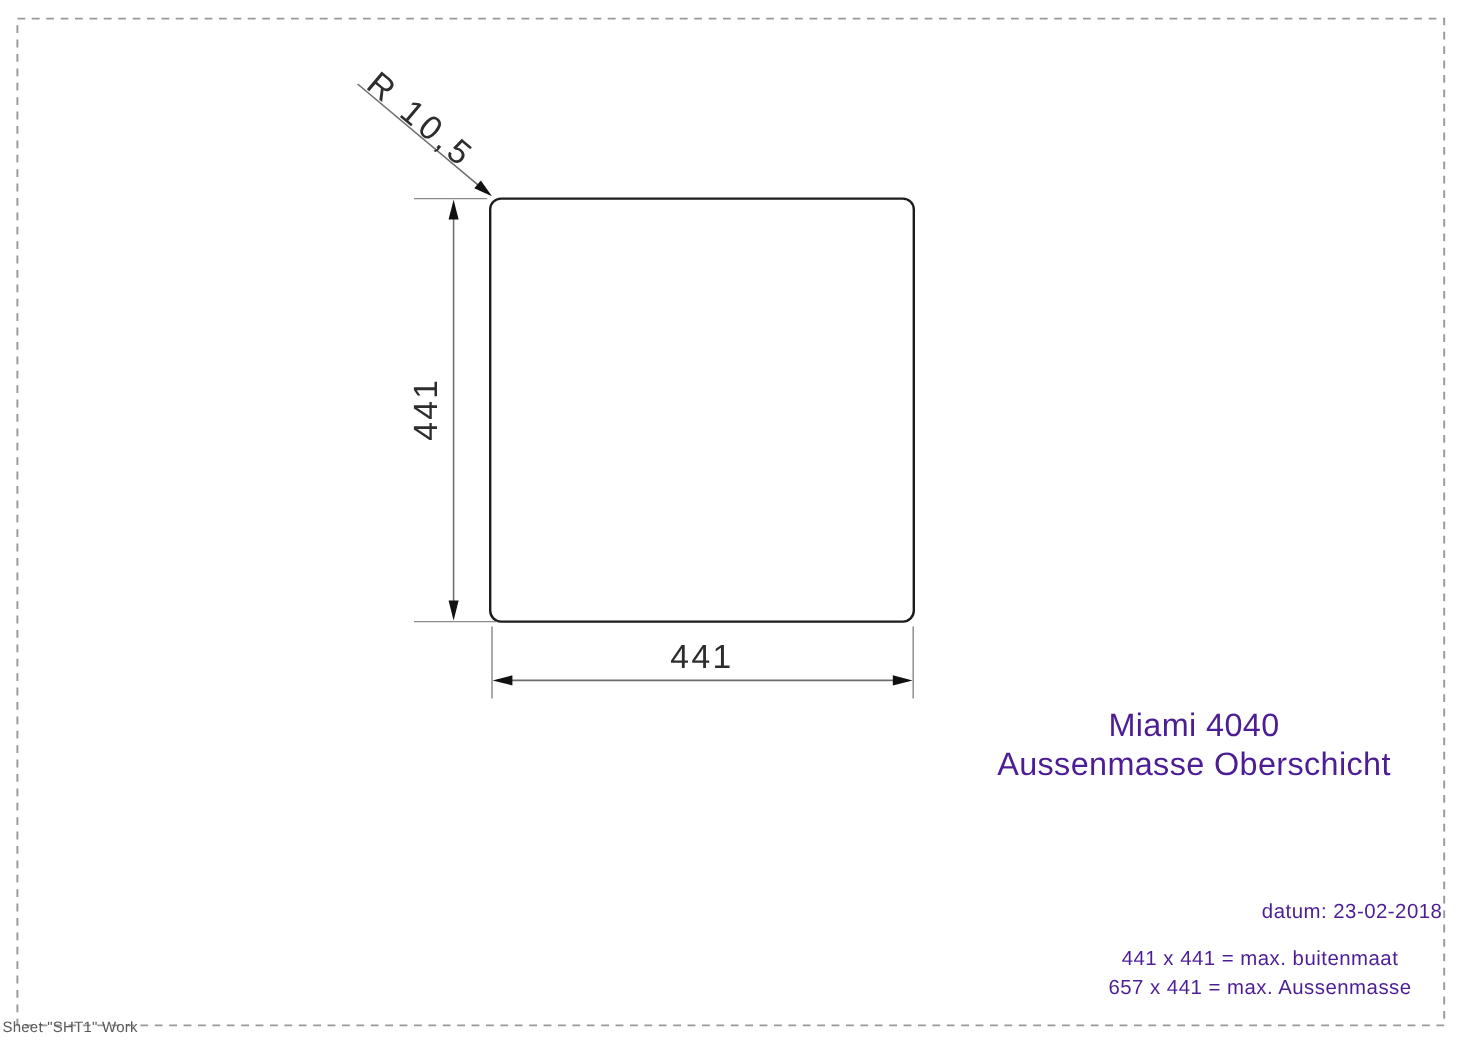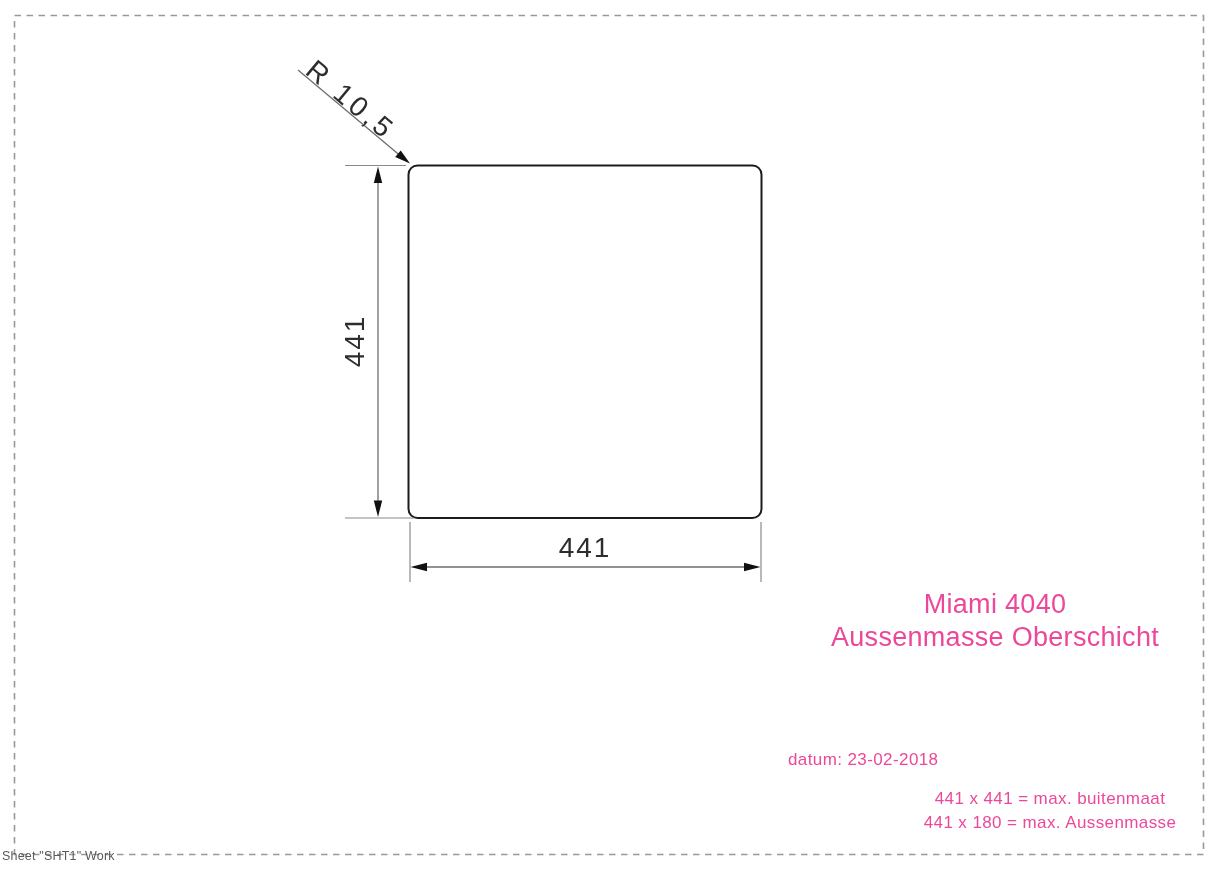--- a/index.html
+++ b/index.html
@@ -26,36 +26,36 @@
     fill: #2d2d2d;
     font-family: "Liberation Sans", "DejaVu Sans", sans-serif;
     font-size: 28px;
     letter-spacing: 2px;
   }
   .radius-text {
     letter-spacing: 4px;
   }
   .text-block {
     position: absolute;
-    color: #ec4899;
+    color: #4c1d95;
   }
   #title-block {
     left: 788px;
     top: 588px;
     width: 414px;
     text-align: center;
     font-size: 27px;
     line-height: 33px;
     letter-spacing: 0.3px;
   }
   #date-line {
     left: 788px;
     top: 750px;
     width: 414px;
-    text-align: left;
+    text-align: right;
     font-size: 17px;
     letter-spacing: 0.4px;
   }
   #measure-block {
     left: 885px;
     top: 787px;
     width: 330px;
     text-align: center;
     font-size: 17px;
     line-height: 23.5px;
@@ -105,18 +105,18 @@
 
   <div id="title-block" class="text-block">
     <div>Miami 4040</div>
     <div>Aussenmasse Oberschicht</div>
   </div>
 
   <div id="date-line" class="text-block">datum: 23-02-2018</div>
 
   <div id="measure-block" class="text-block">
     <div>441 x 441 = max. buitenmaat</div>
-    <div>441 x 180 = max. Aussenmasse</div>
+    <div>657 x 441 = max. Aussenmasse</div>
   </div>
 
   <div id="sheet-label" class="text-block">Sheet "SHT1" Work</div>
 
 </div>
 
 </body></html>

